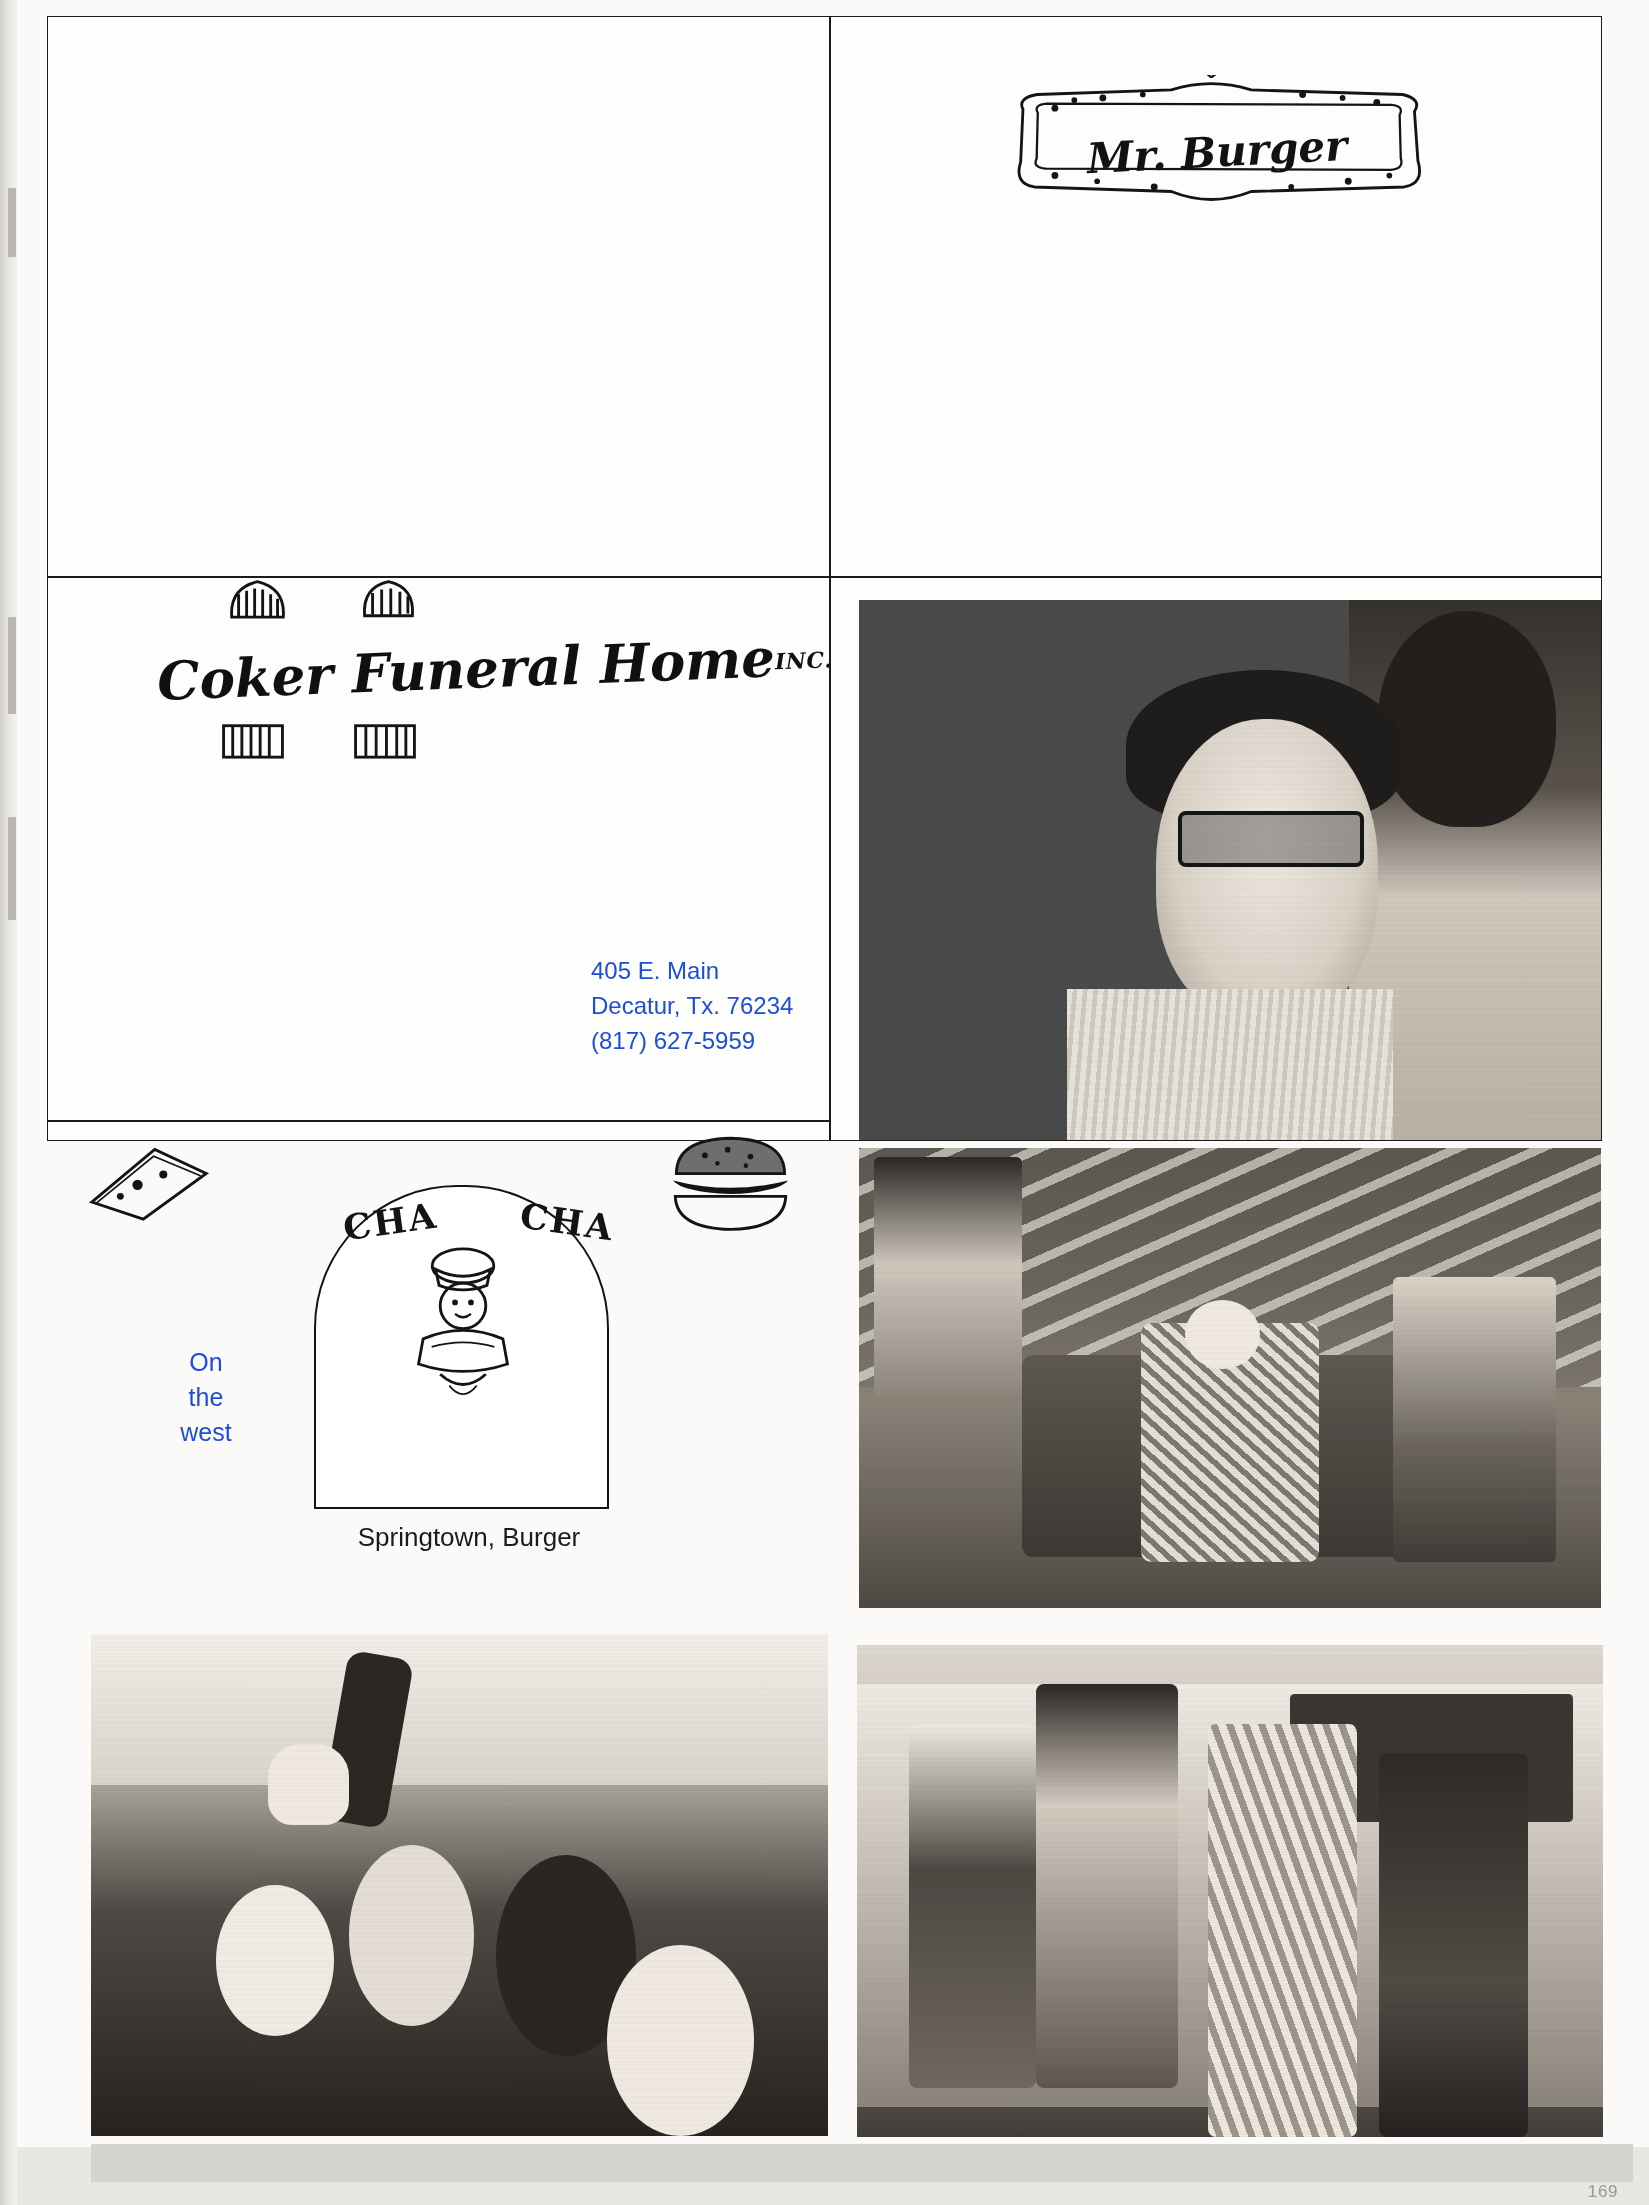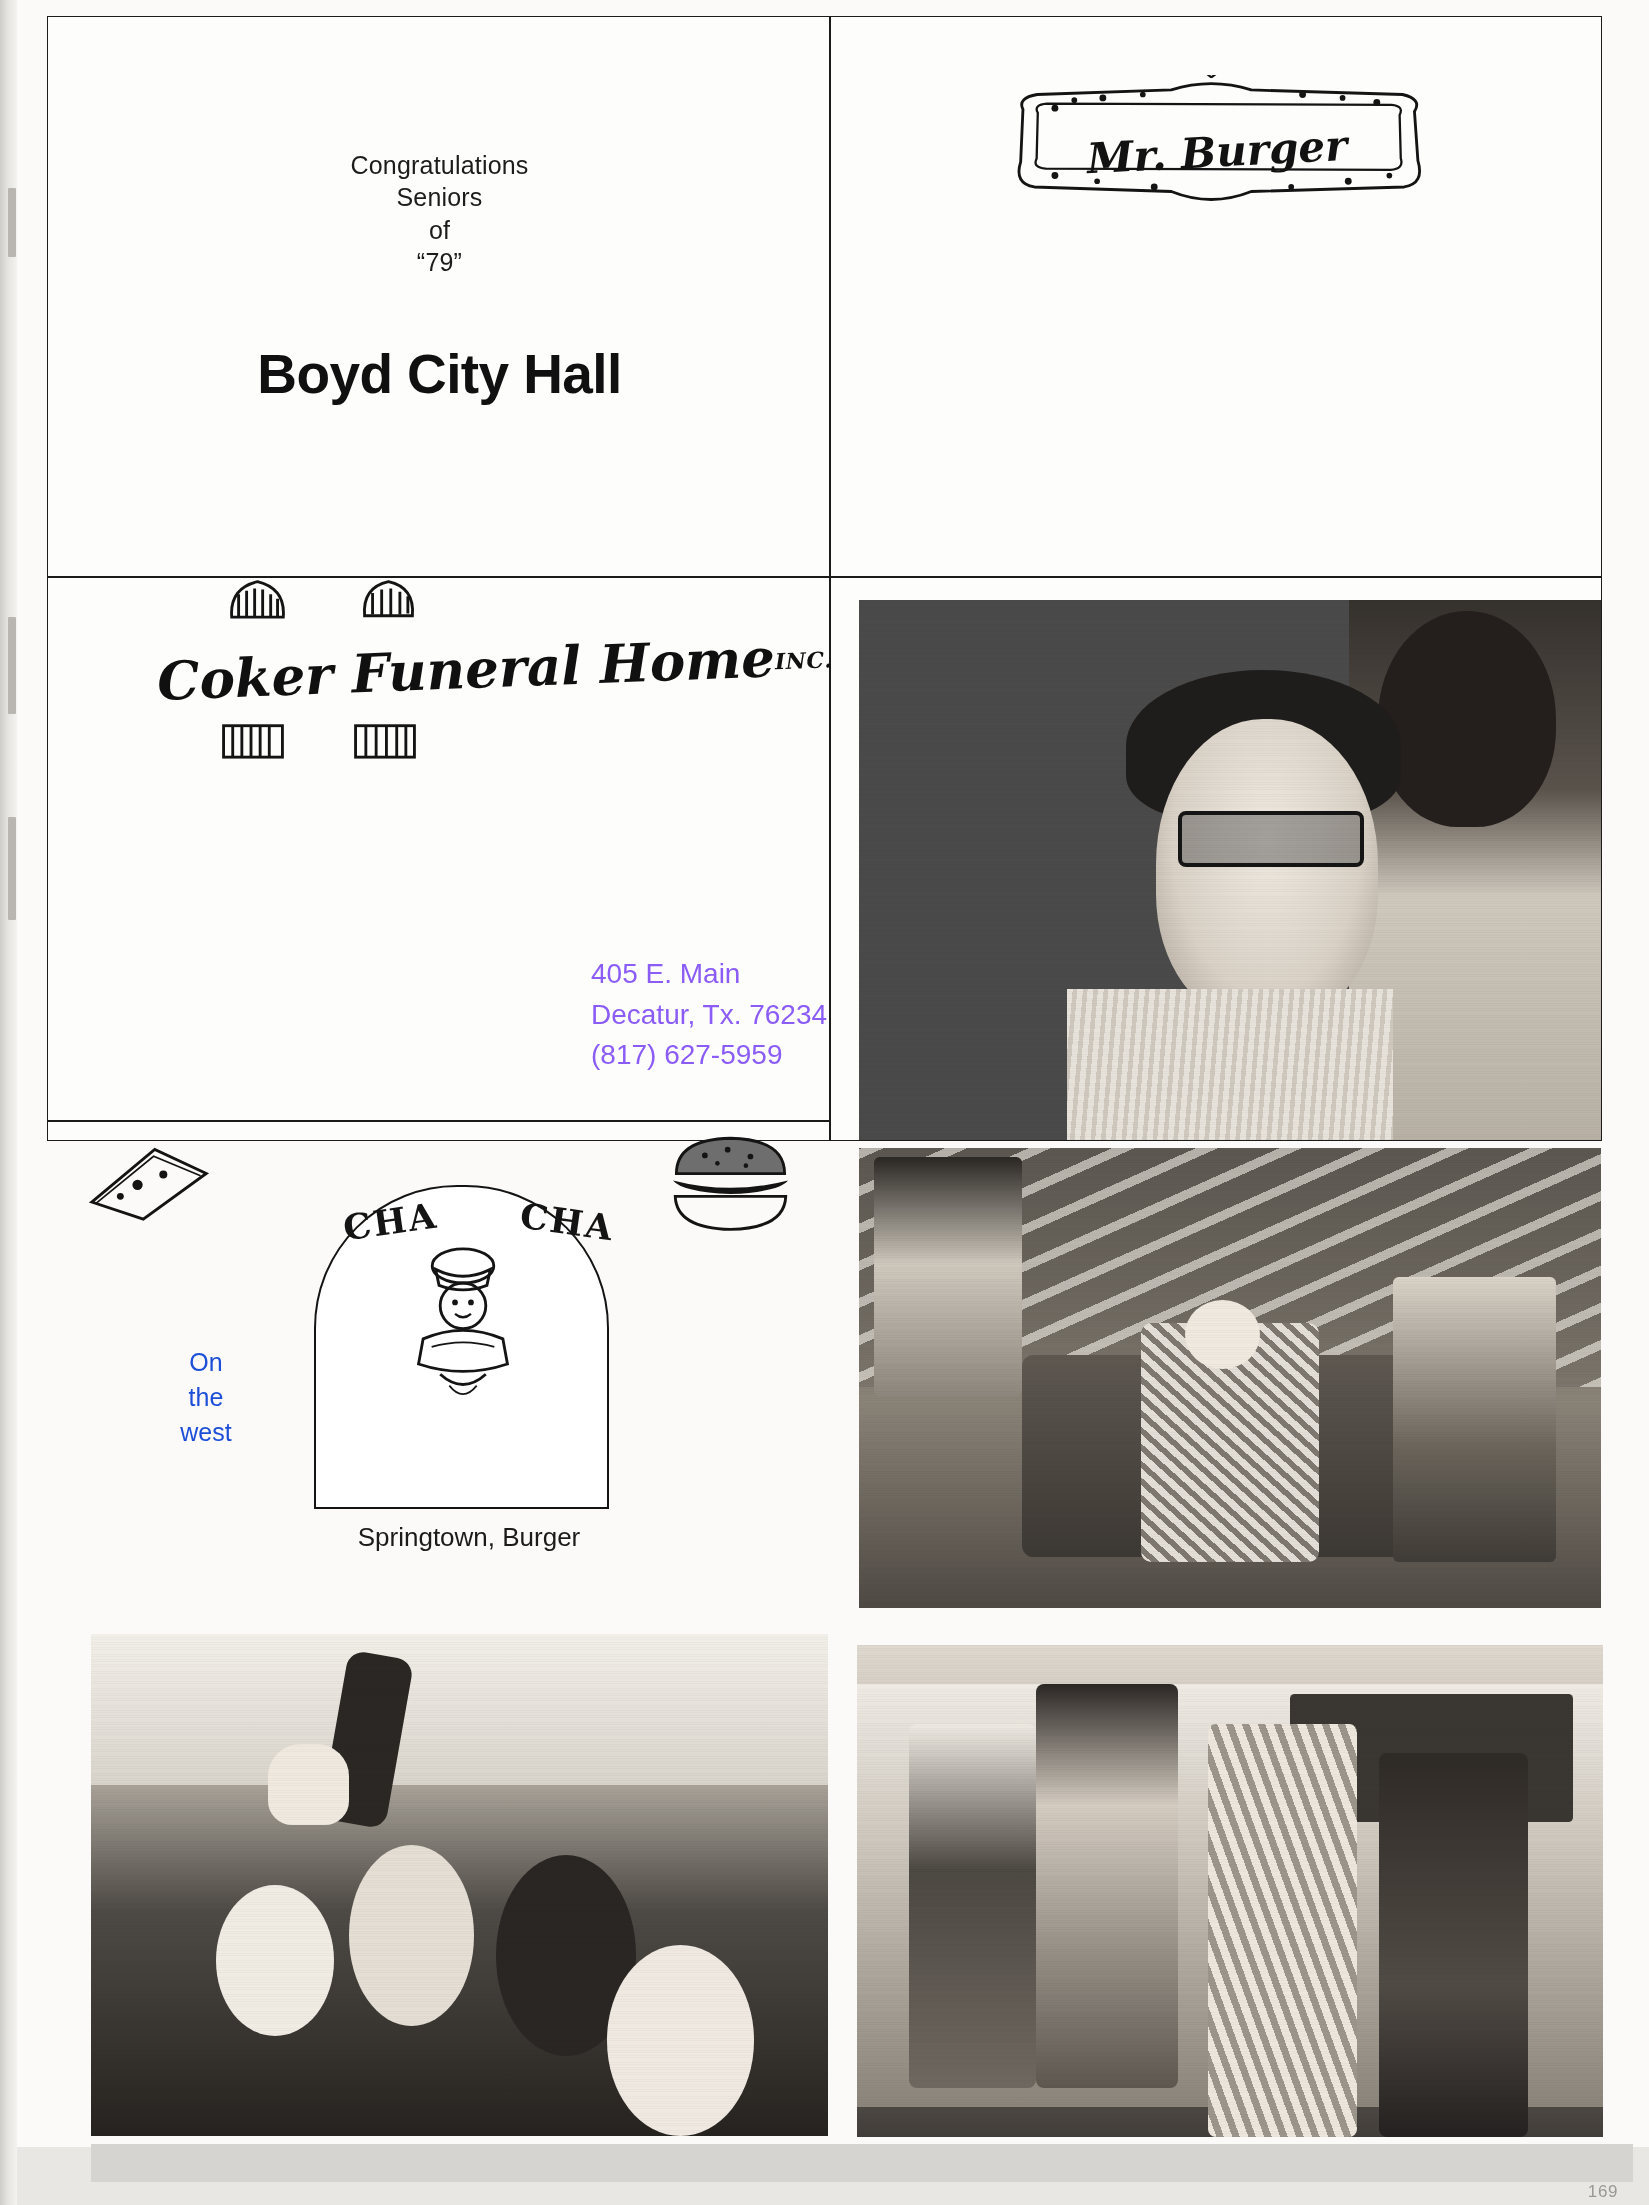--- a/index.html
+++ b/index.html
@@ -202,23 +202,23 @@
     left: 80px;
     top: 377px;
     font-size: 24px;
     line-height: 1.45;
     color: #1b1b1b;
   }
   .coker-addr-right {
     position: absolute;
     left: 542px;
     top: 377px;
-    font-size: 28px;
+    font-size: 24px;
     line-height: 1.45;
-    color: #8b5cf6;
+    color: #1d4ed8;
   }
 
   
   .cell-chacha {
     position: absolute;
     left: 63px; top: 1128px;
     width: 768px; height: 480px;
     box-sizing: border-box;
   }
   .chacha-arch {
@@ -521,29 +521,20 @@
   <div class="page-sheet"></div>
   <div class="page-shadow-bottom"></div>
   <div class="bottom-bar"></div>
   <div class="page-number">169</div>
 
   <div class="frame"></div>
   <div class="vline"></div>
   <div class="hline-1"></div>
   <div class="hline-2"></div>
 
-  <div class="cell-boyd">
-    <div class="boyd-congrats">
-      <div>Congratulations</div>
-      <div>Seniors</div>
-      <div>of</div>
-      <div>“79”</div>
-    </div>
-    <div class="boyd-title">Boyd City Hall</div>
-  </div>
 
   <div class="cell-burger">
     <div class="burger-logo">
       <svg width="468" height="160" viewBox="0 0 820 280">
         <path d="M70 60 Q 60 40 95 34 L330 26 Q 400 4 470 26 L735 34 Q 770 42 756 64
                  L762 150 Q 774 190 738 196 L470 204 Q 400 232 330 204 L90 196
                  Q 54 190 66 152 Z" fill="none" stroke="#141414" stroke-width="5"></path>
         <path d="M96 66 Q 88 52 112 50 L716 52 Q 738 54 730 70 L732 146
                  Q 738 164 714 166 L110 164 Q 86 162 94 146 Z" fill="none" stroke="#141414" stroke-width="4"></path>
         <circle cx="126" cy="58" r="6" fill="#141414"></circle>

